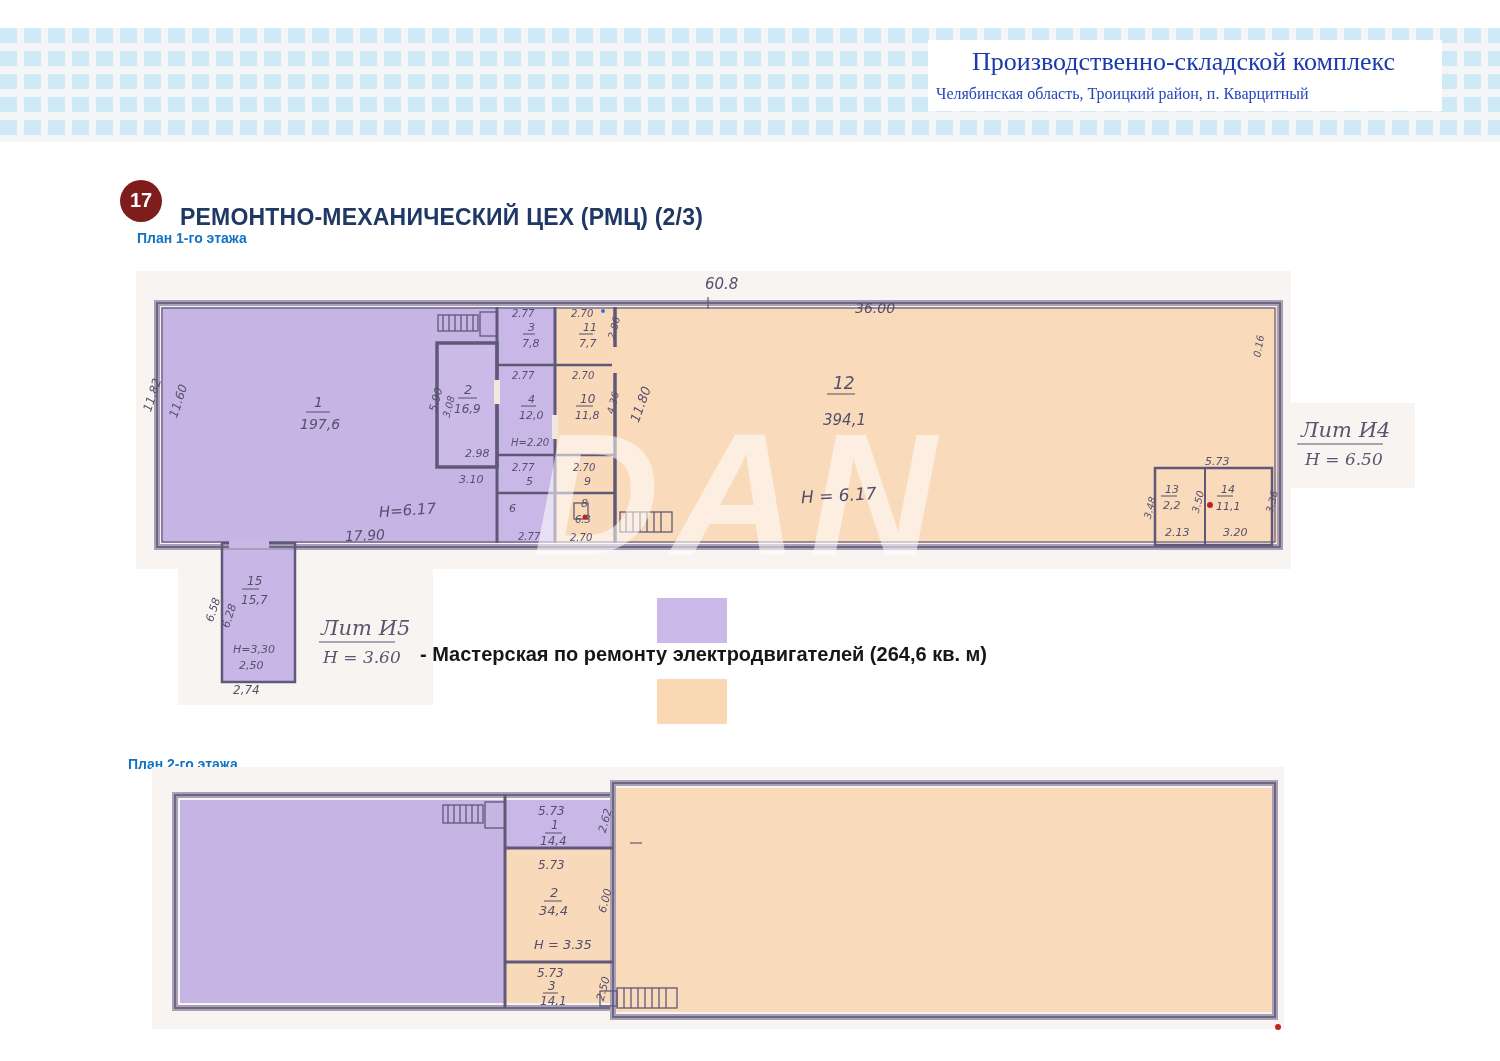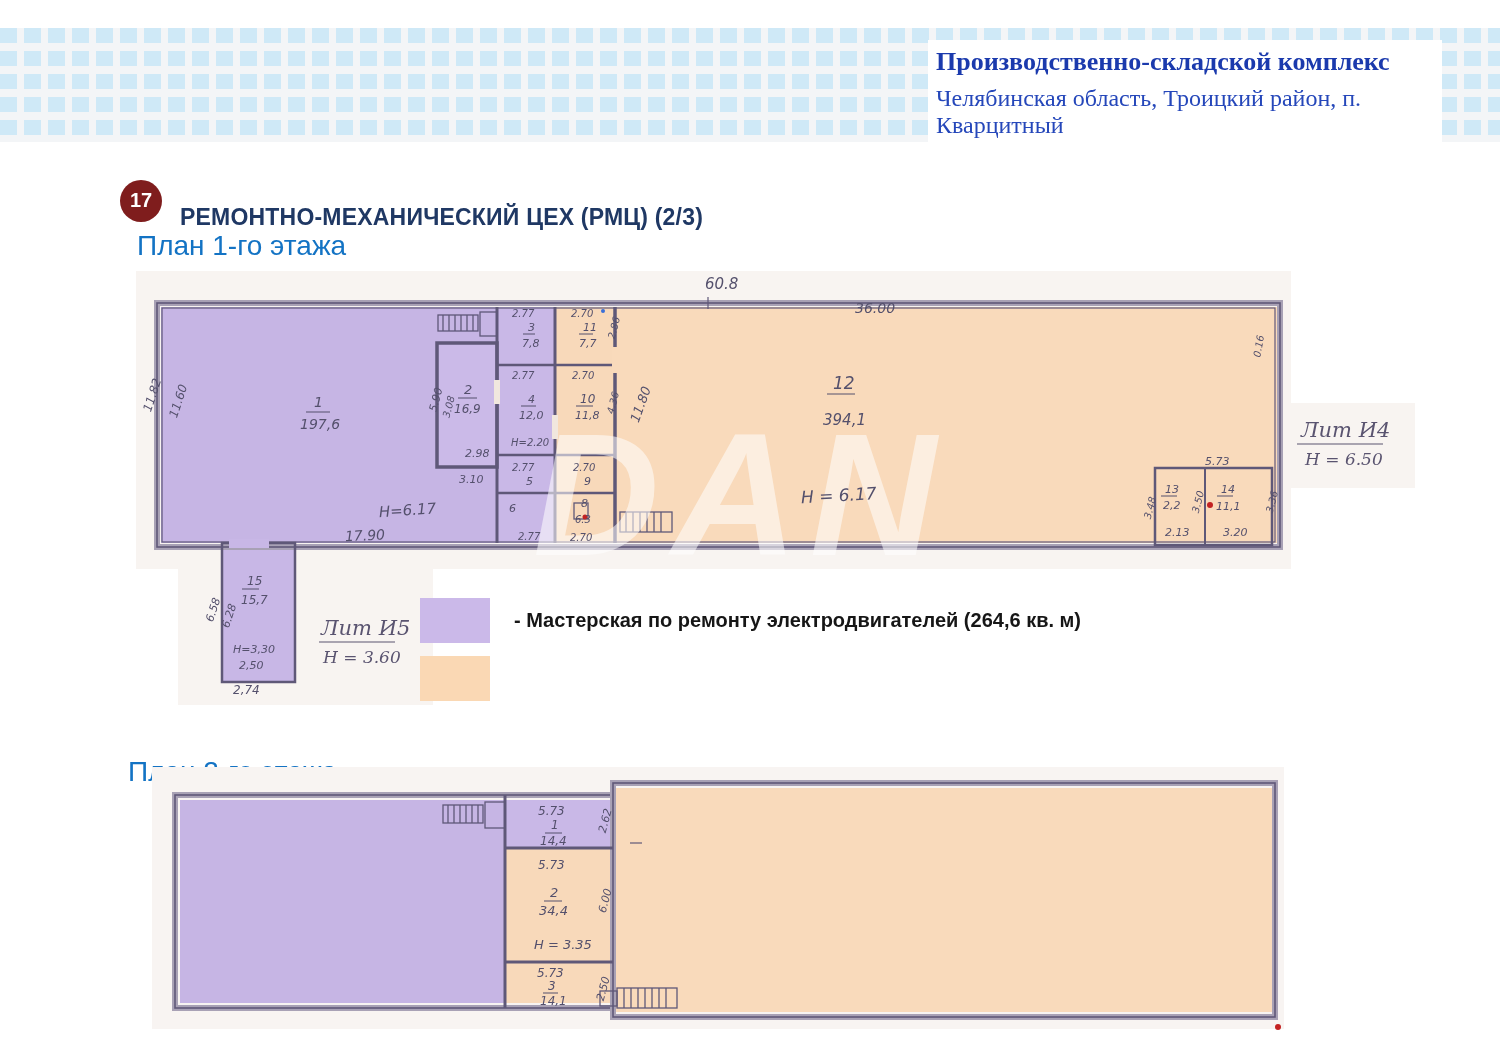--- a/index.html
+++ b/index.html
@@ -6,32 +6,32 @@
   .page{position:relative;width:1500px;height:1061px;background:#ffffff;overflow:hidden;
         font-family:"Liberation Sans",sans-serif;}
   
   .hdr-band{position:absolute;left:0;top:28px;width:1500px;height:114px;
     background-color:#f3f5f7;
     background-image:
       repeating-linear-gradient(90deg, transparent 0 17px, #f3f5f7 17px 24px),
       repeating-linear-gradient(180deg, #cfe9f7 0 15px, #f3f5f7 15px 23px);}
   .hdr-text{position:absolute;left:928px;top:40px;width:506px;background:#ffffff;
     padding:6px 0 8px 8px;}
-  .hdr-title{font-family:"Liberation Serif",serif;font-weight:bold;font-size:26px;
-    color:#1b3aad;line-height:1.25;}
-  .hdr-sub{font-family:"Liberation Serif",serif;font-size:24px;color:#2547ba;margin-top:6px;}
+  .hdr-title{font-family:"Liberation Serif",serif;font-weight:normal;font-size:26px;
+    color:#1b3aad;line-height:1.25;margin-left:36px;}
+  .hdr-sub{font-family:"Liberation Serif",serif;font-size:16px;color:#2547ba;margin-top:6px;}
   .sec-row{position:absolute;left:120px;top:170px;display:flex;align-items:center;}
   .badge{width:42px;height:42px;border-radius:50%;background:#7f1d1d;color:#fff;
     font-weight:bold;font-size:20px;display:flex;align-items:center;justify-content:center;}
   .sec-title{margin-left:18px;color:#1f3864;font-weight:bold;font-size:23px;letter-spacing:.2px;margin-top:34px;}
-  .plan-heading{position:absolute;color:#1373c4;font-weight:normal;font-size:28px;}
+  .plan-heading{position:absolute;color:#1373c4;font-weight:bold;font-size:14px;}
   #ph1{left:137px;top:230px;}
   #ph2{left:128px;top:718px;margin-top:38px;}
   .legend{position:absolute;left:420px;top:598px;}
-  .legend-row{display:flex;align-items:center;margin-bottom:13px;}
+  .legend-row{display:flex;align-items:center;margin-bottom:13px;flex-direction:column;}
   .legend-swatch{width:70px;height:45px;margin-right:24px;}
   .legend-label{font-size:20px;font-weight:600;color:#161616;}
   svg{position:absolute;}
   .hw{font-family:"DejaVu Sans",sans-serif;font-style:italic;fill:#54506c;}
   .lit{font-family:"DejaVu Serif",serif;font-style:italic;fill:#5a5470;}
 </style>
 </head>
 <body>
 
 <div class="page">

